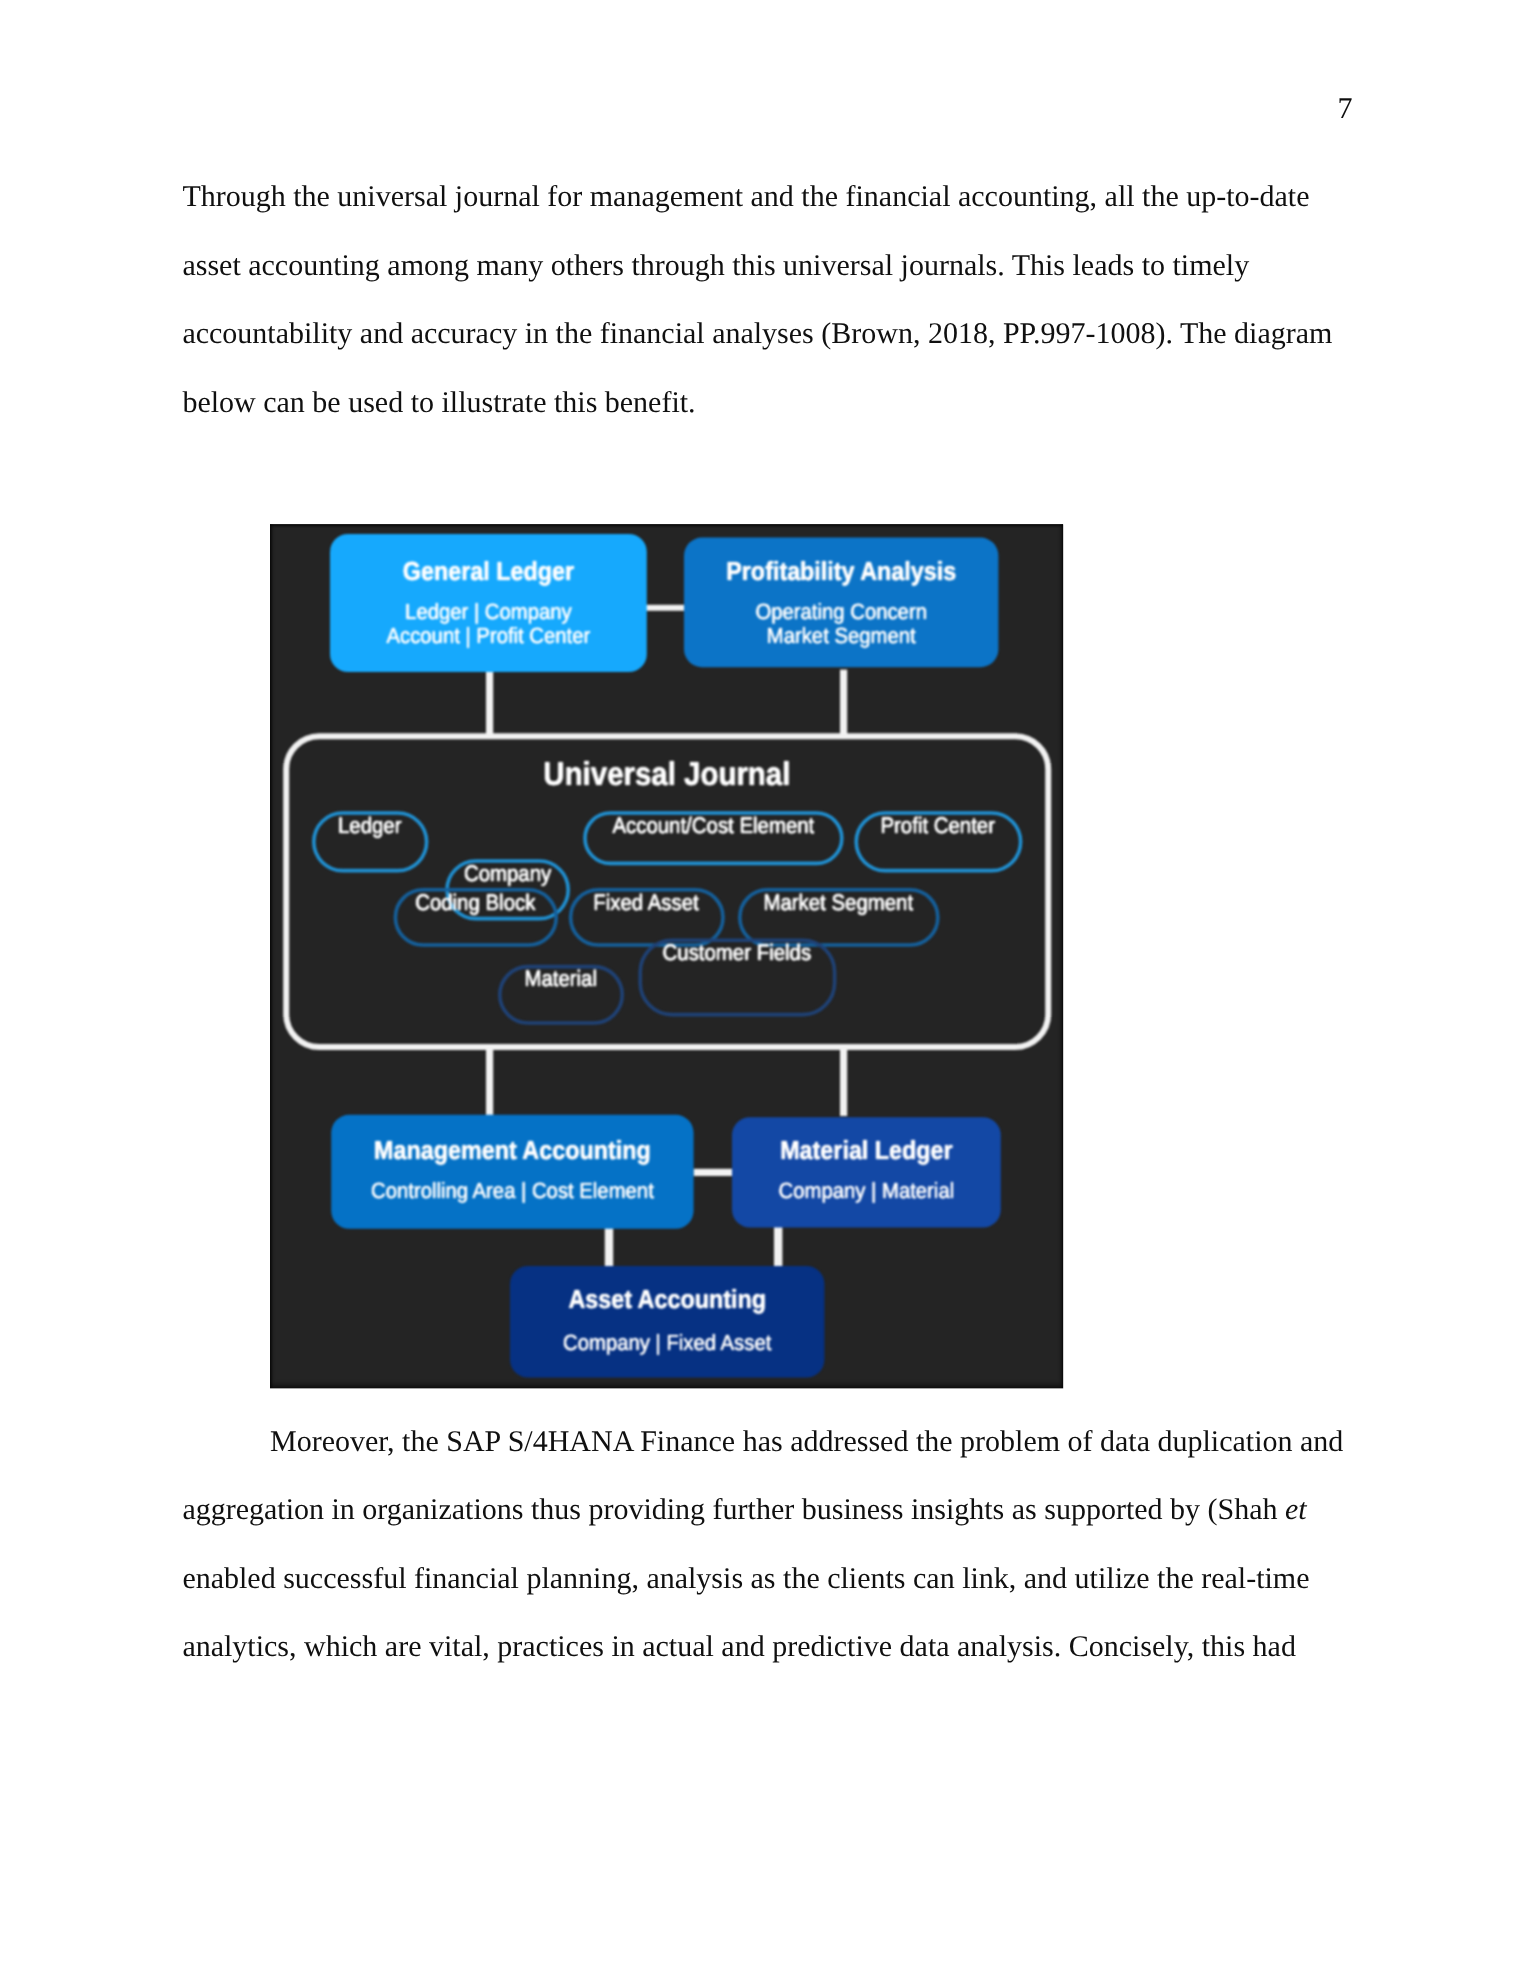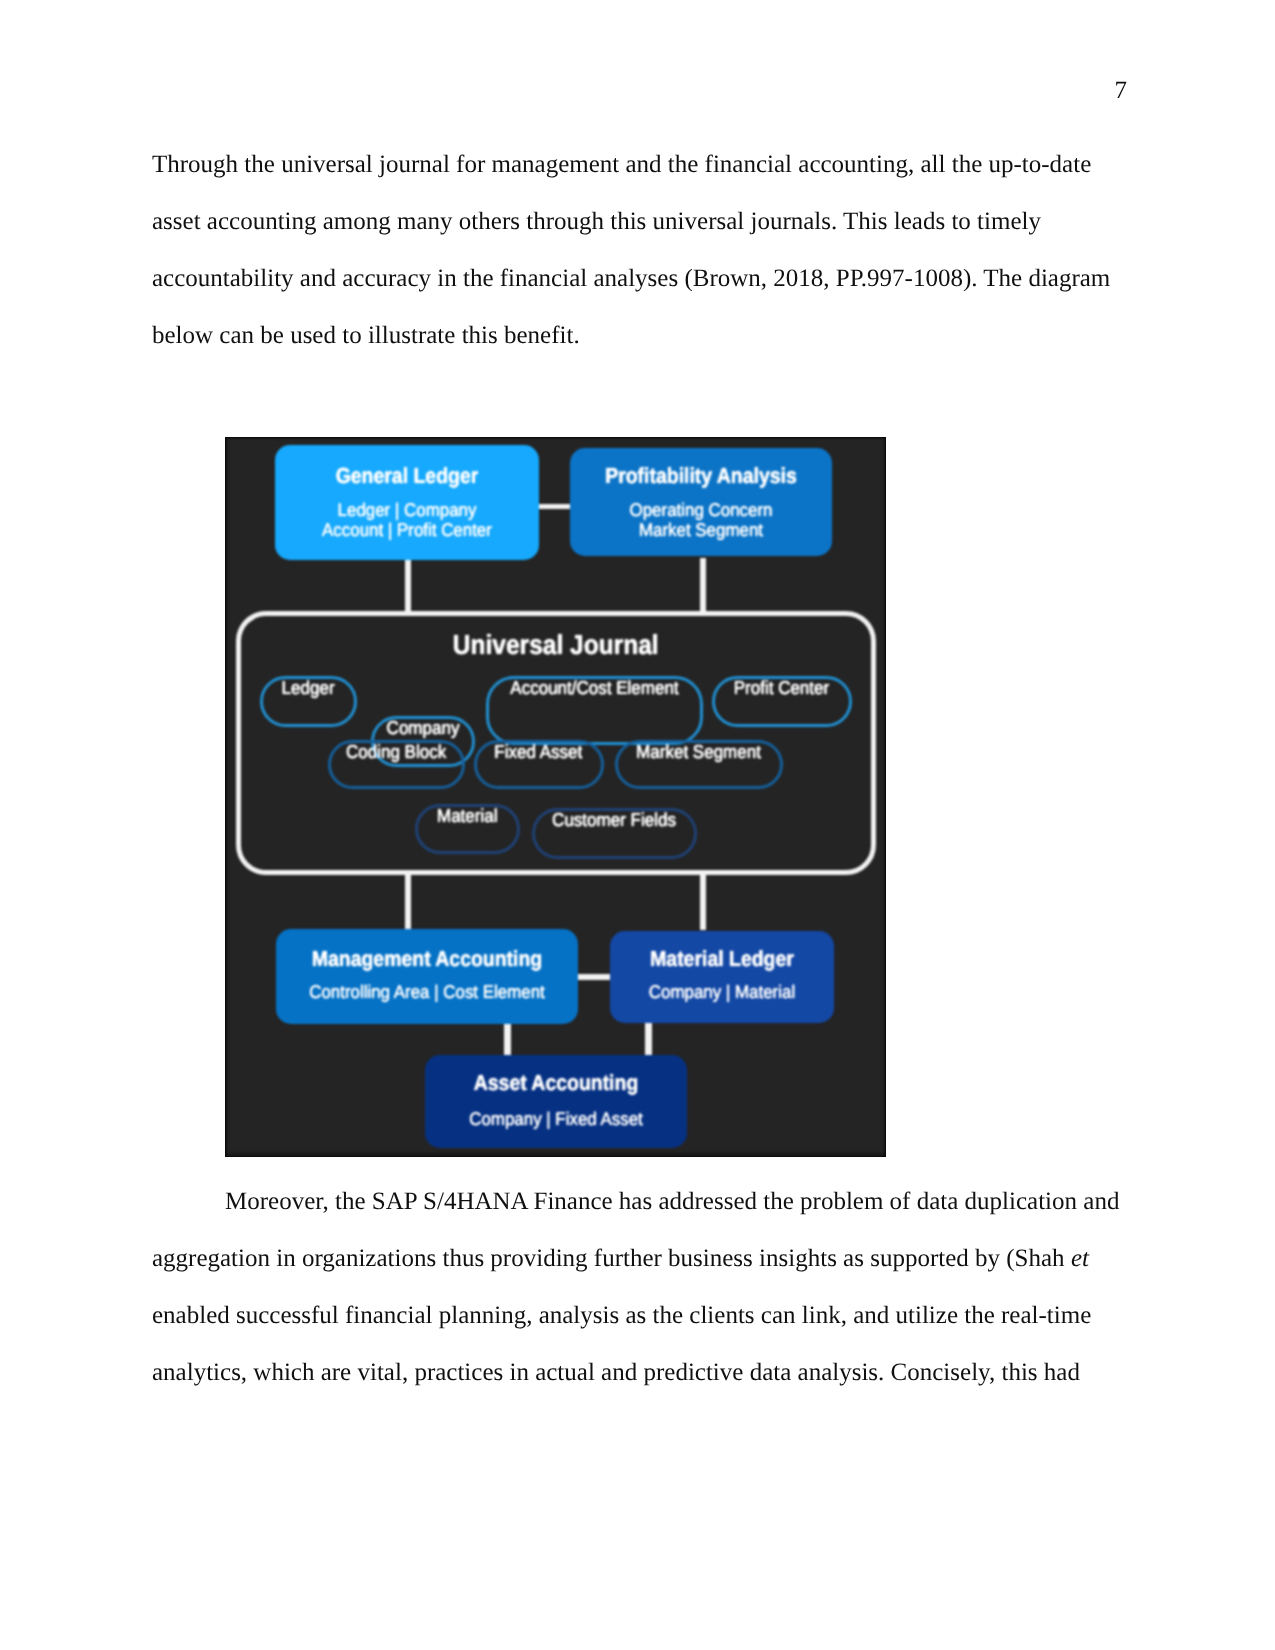--- a/index.html
+++ b/index.html
@@ -135,39 +135,39 @@
         <div class="conn" style="background: rgb(242, 242, 242); left: 279px; top: 585px; width: 6.5px; height: 34px;"></div>
         <div class="conn" style="background: rgb(242, 242, 242); left: 420px; top: 585px; width: 6.5px; height: 34px;"></div>
         <div class="uj" style="border-color: rgb(242, 242, 242); left: 11.2px; top: 174.4px; width: 639.5px; height: 264px;"></div>
         <div class="uj-title" style="top: 194.4px; left: 11.2px; width: 639.5px;">Universal Journal</div>
         <div class="pill" style="border-color: rgb(32, 144, 210); left: 35px; top: 238.8px; width: 97px; height: 51px;">
           <span class="pt">Ledger</span>
         </div>
         <div class="pill" style="border-color: rgb(32, 144, 210); left: 146px; top: 238.8px; width: 104px; height: 51px; margin-top: 40px;">
           <span class="pt">Company</span>
         </div>
-        <div class="pill" style="border-color: rgb(32, 144, 210); left: 261px; top: 238.8px; width: 217px; height: 69px;">
+        <div class="pill" style="border-color: rgb(32, 144, 210); left: 261px; top: 238.8px; width: 217px; height: 45px;">
           <span class="pt">Account/Cost Element</span>
         </div>
         <div class="pill" style="border-color: rgb(32, 144, 210); left: 487px; top: 238.8px; width: 139.5px; height: 51px;">
           <span class="pt">Profit Center</span>
         </div>
         <div class="pill" style="border-color: rgb(21, 96, 156); left: 103px; top: 302.7px; width: 136.5px; height: 49.4px;">
           <span class="pt">Coding Block</span>
         </div>
         <div class="pill" style="border-color: rgb(21, 96, 156); left: 248.7px; top: 302.7px; width: 130px; height: 49.4px;">
           <span class="pt">Fixed Asset</span>
         </div>
         <div class="pill" style="border-color: rgb(21, 96, 156); left: 390px; top: 302.7px; width: 168px; height: 49.4px;">
           <span class="pt">Market Segment</span>
         </div>
         <div class="pill" style="border-color: rgb(31, 66, 118); left: 190px; top: 367.4px; width: 105px; height: 49.4px;">
           <span class="pt">Material</span>
         </div>
-        <div class="pill" style="border-color: rgb(31, 66, 118); left: 307px; top: 371px; width: 165px; height: 51px;">
+        <div class="pill" style="border-color: rgb(31, 66, 118); left: 307px; top: 345px; width: 165px; height: 65px;">
           <span class="pt">Customer Fields</span>
         </div>
         <div class="node" style="background: rgb(22, 169, 253); left: 50px; top: 8px; width: 264px; height: 115px;"></div>
         <div class="node-title" style="left: 50px; width: 264px; top: 27.5px;">General Ledger</div>
         <div class="node-sub" style="left: 50px; width: 264px; top: 63px;">
           <div>Ledger | Company</div>
           <div>Account | Profit Center</div>
         </div>
         <div class="node" style="background: rgb(12, 116, 199); left: 345px; top: 11px; width: 262px; height: 108px;"></div>
         <div class="node-title" style="left: 345px; width: 262px; top: 27.5px;">Profitability Analysis</div>

